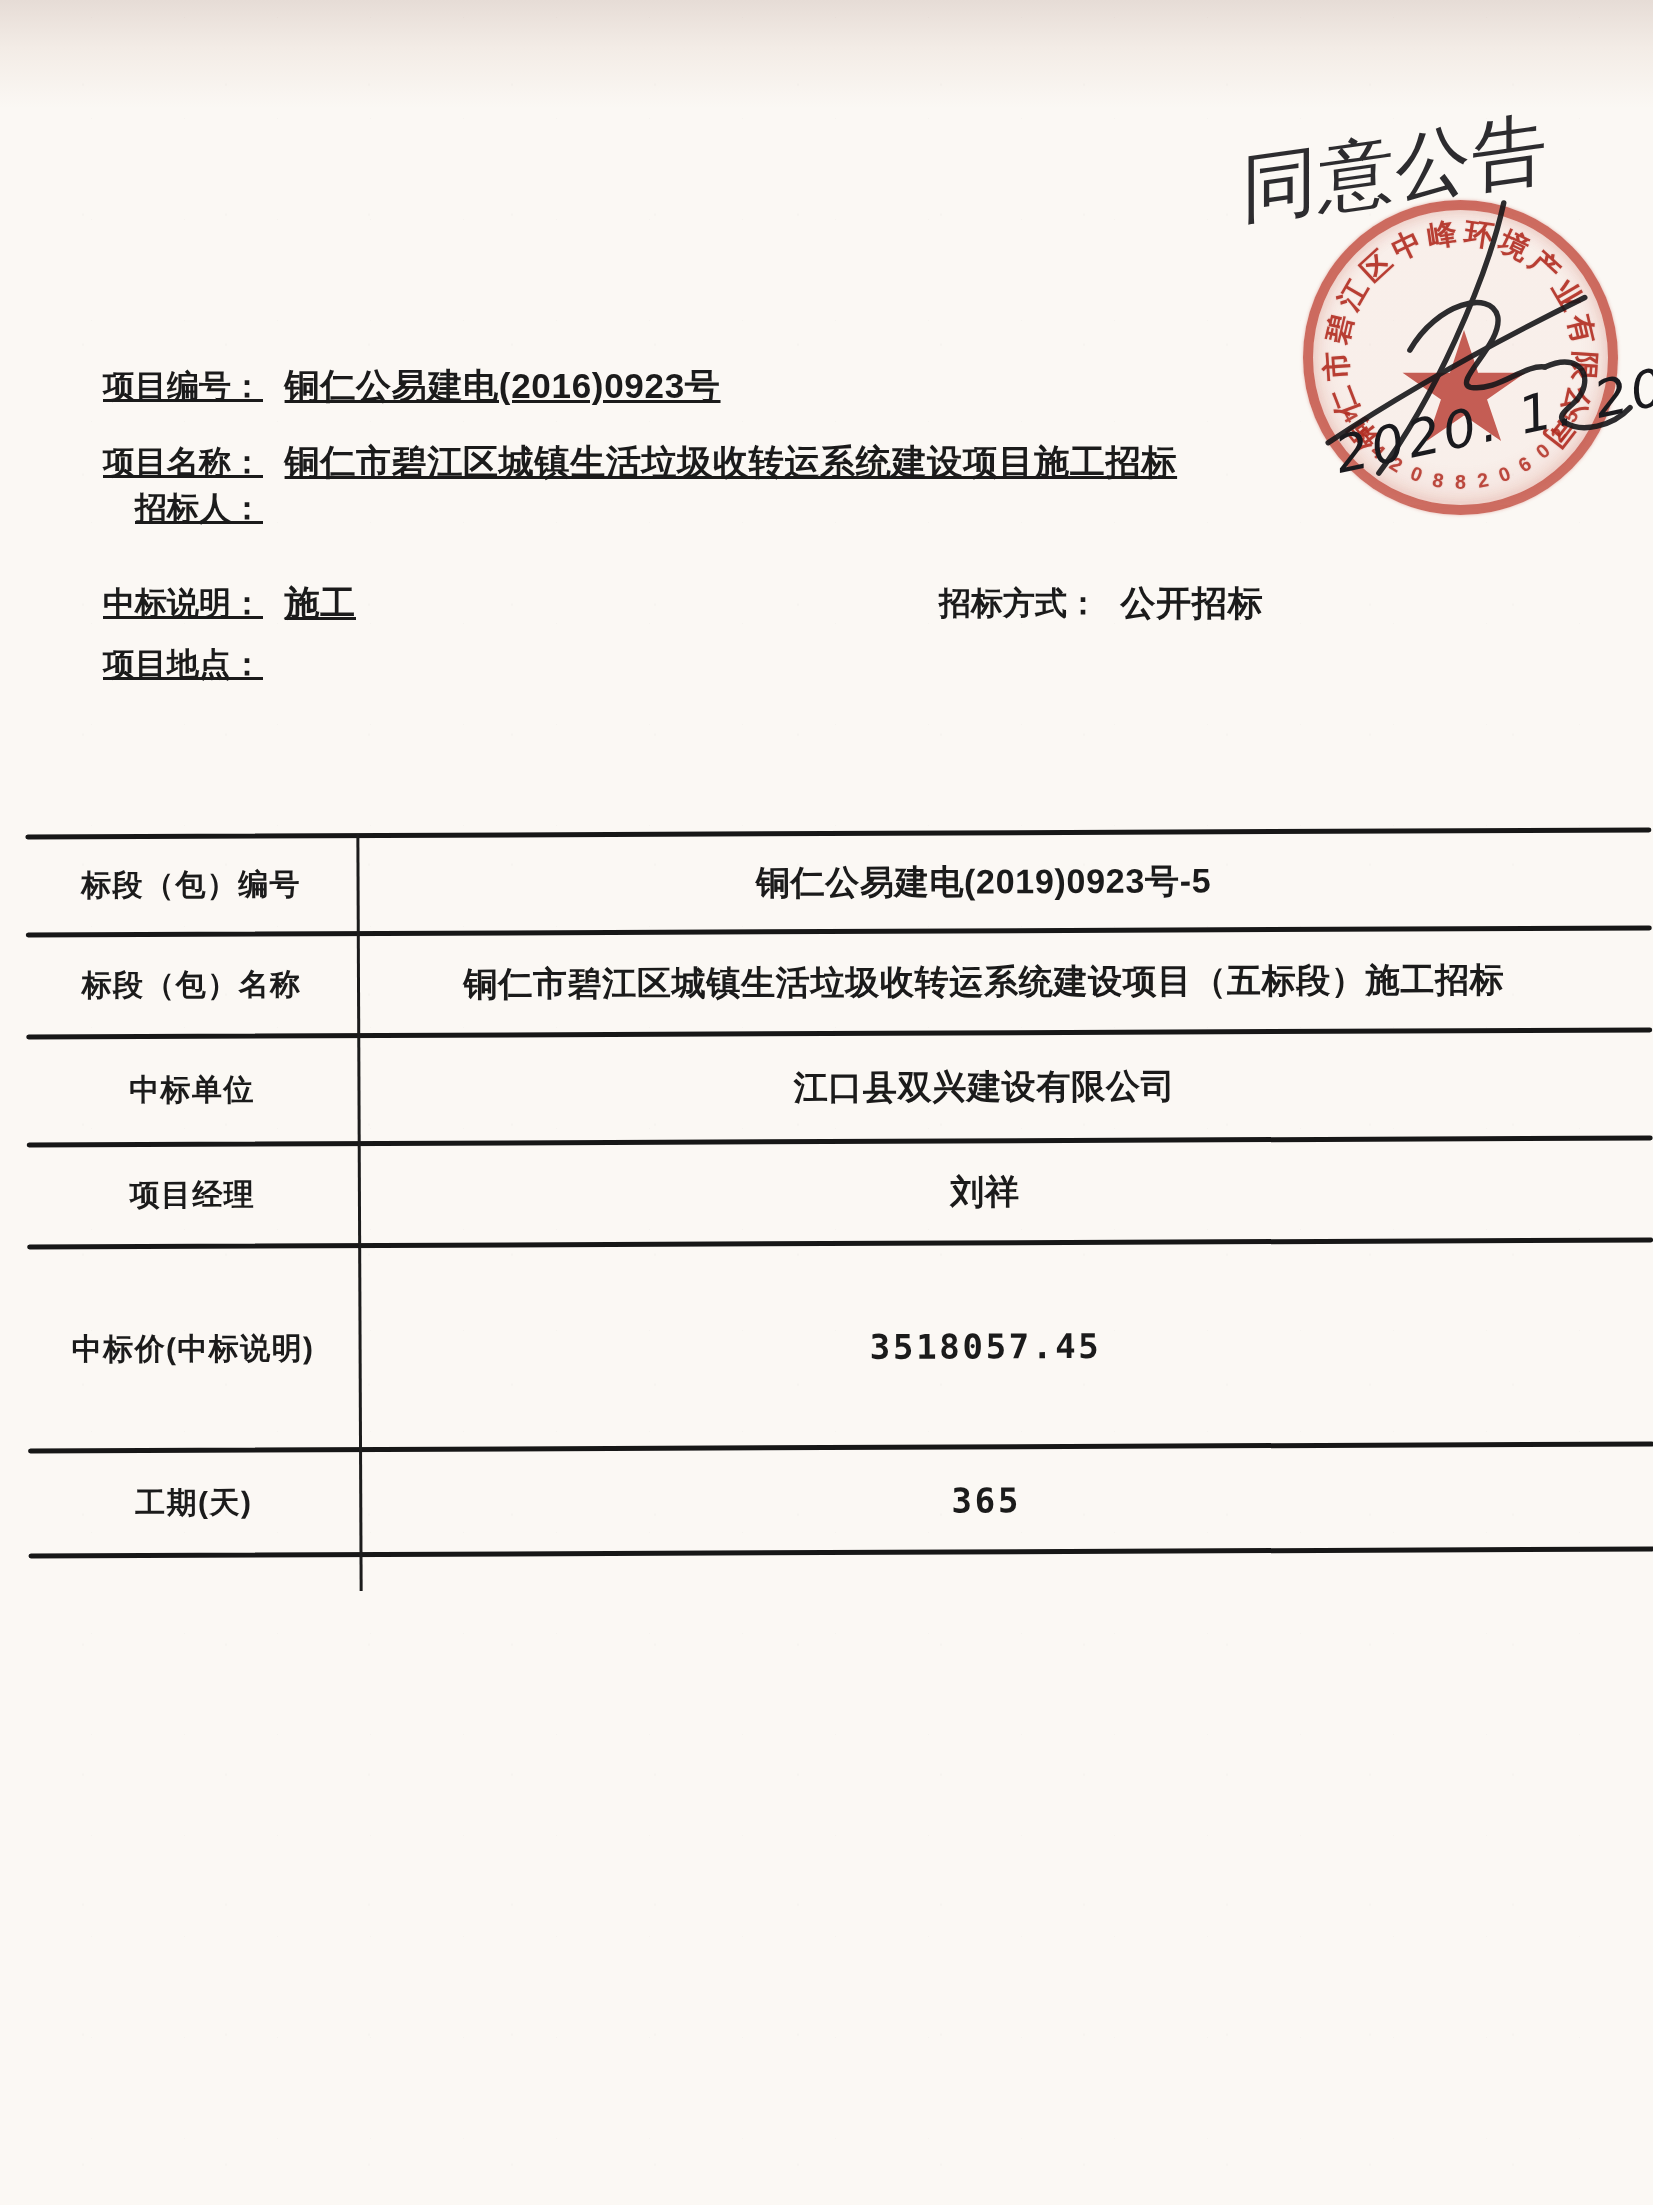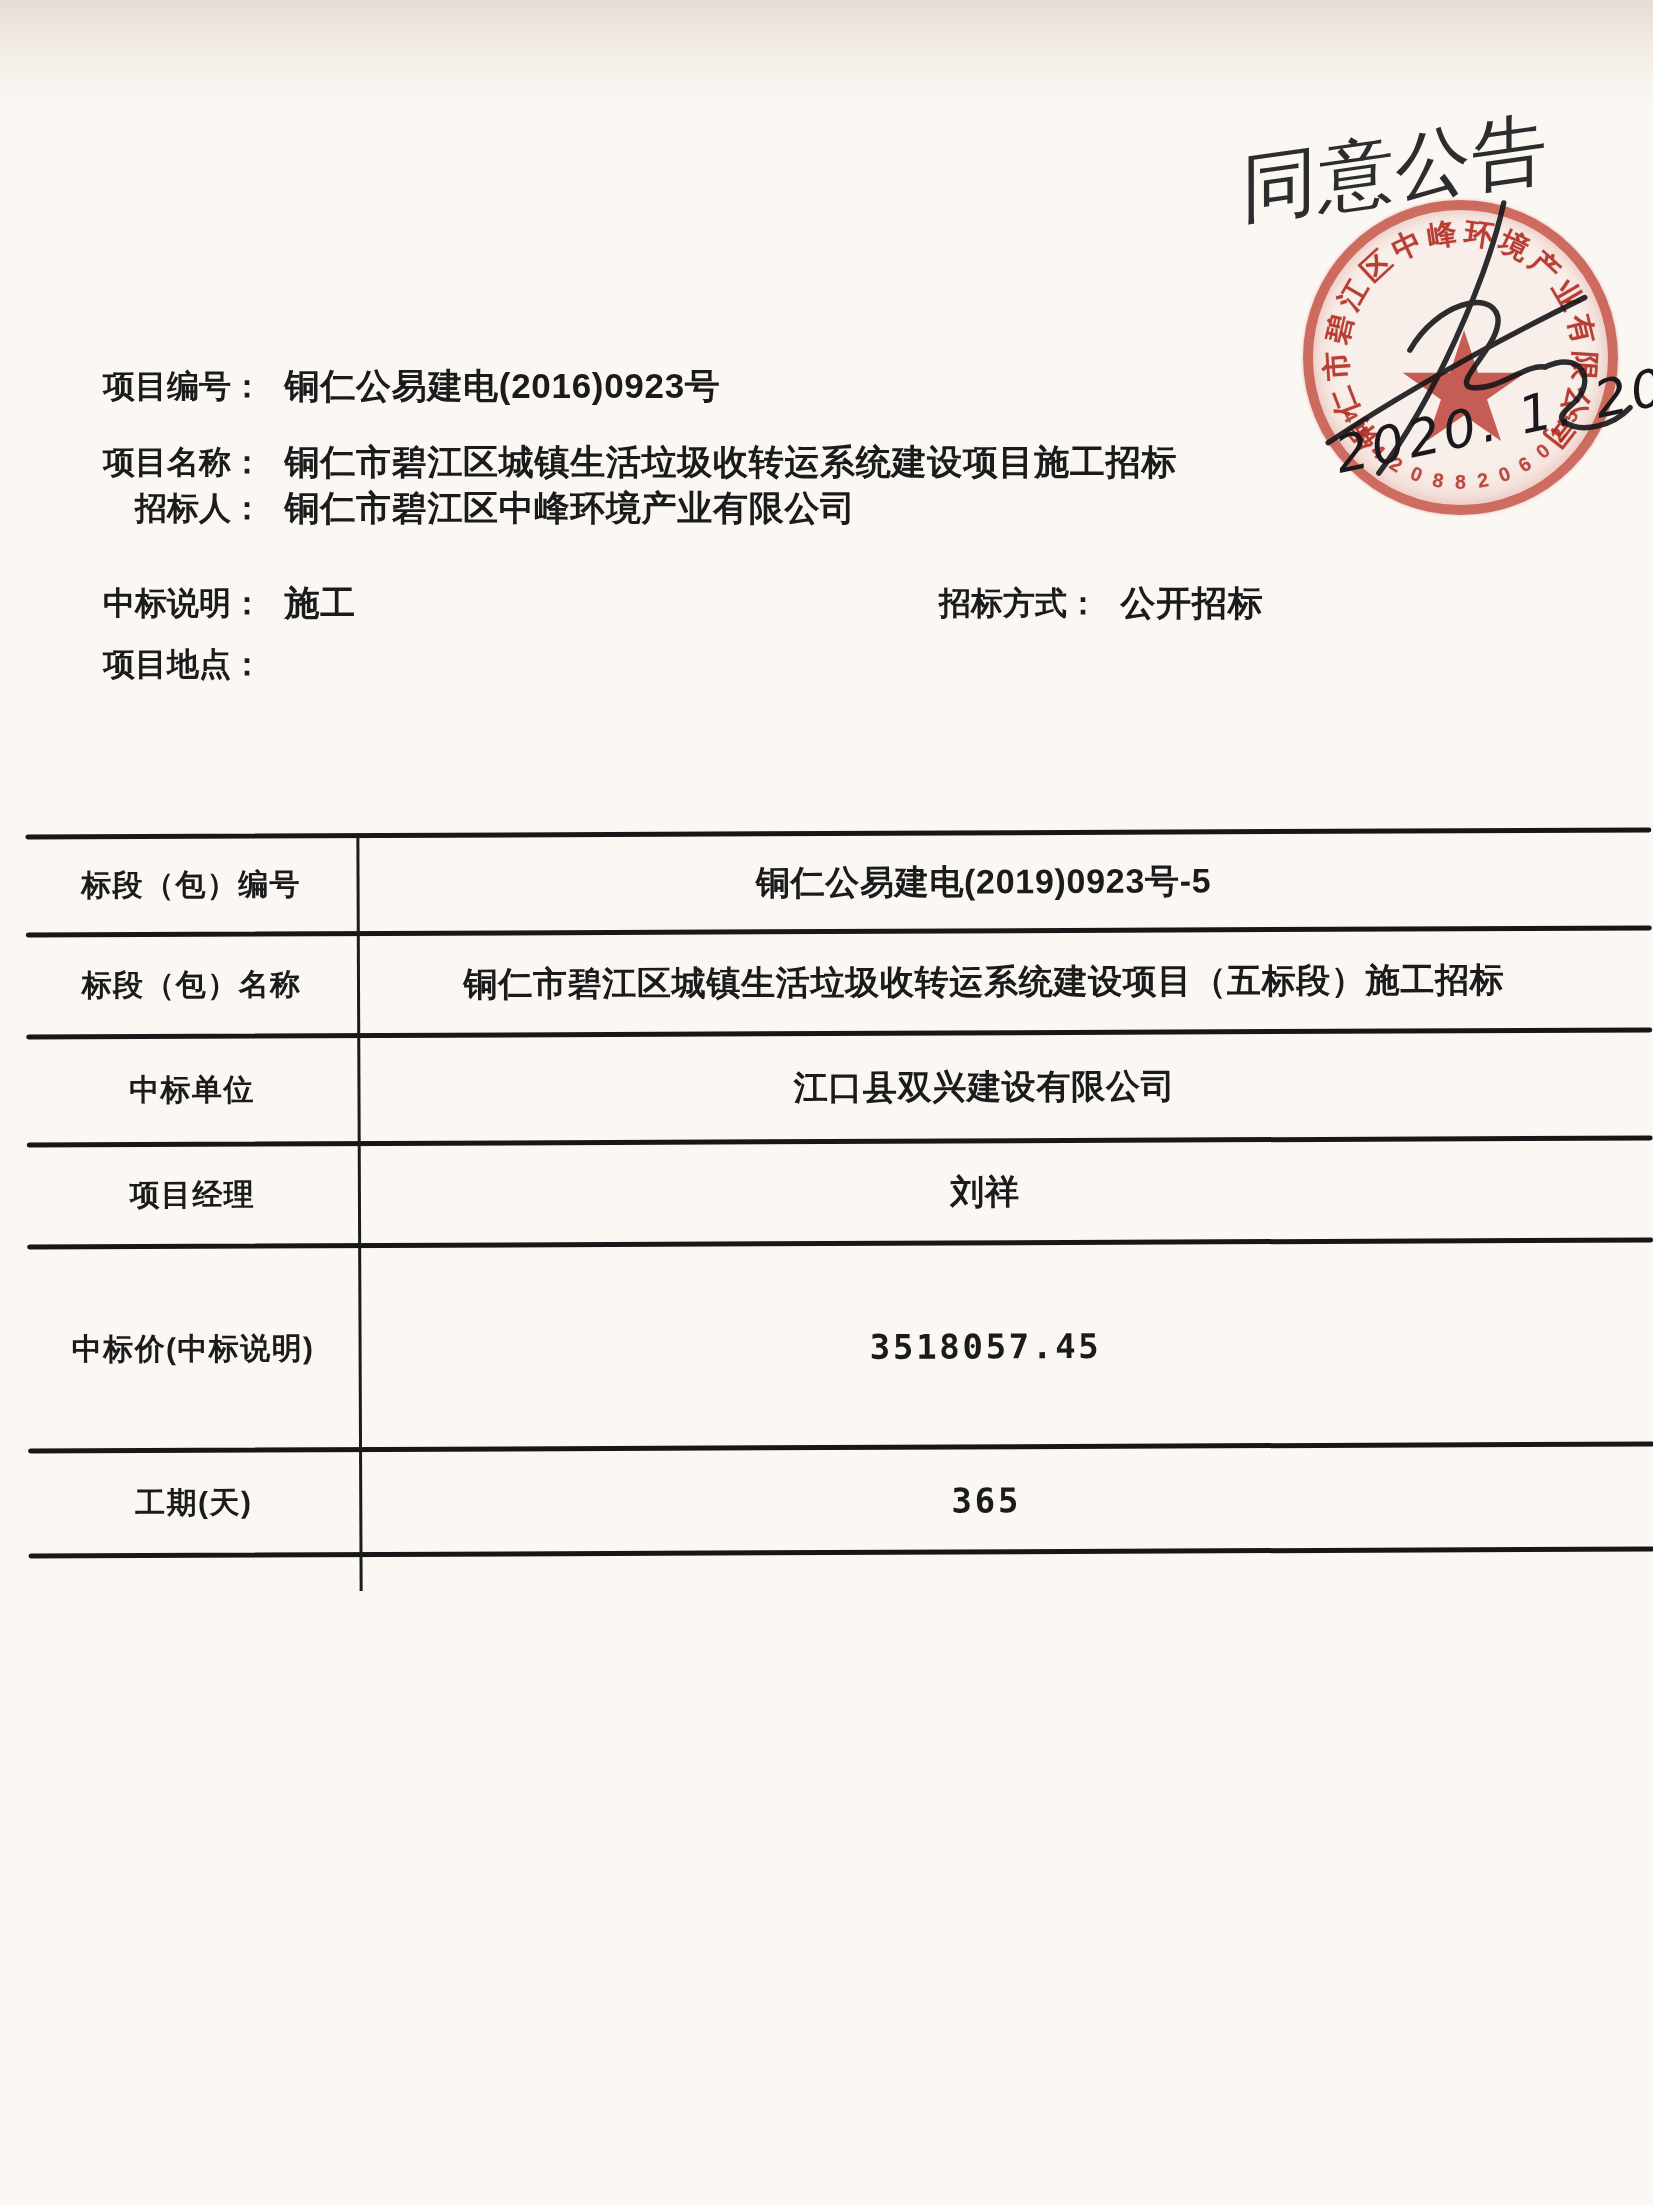--- a/index.html
+++ b/index.html
@@ -21,21 +21,21 @@
       radial-gradient(rgba(60,50,40,.08) 0.8px, transparent 1.1px),
       radial-gradient(rgba(60,50,40,.05) 0.7px, transparent 0.9px);
     background-size:143px 130px, 93px 101px;
     background-position:11.5px 19.6px, 45px 68px;
   }
   .title{
     position:absolute;left:0;top:295px;width:100%;margin:0;z-index:1;
     text-align:center;font-size:45px;font-weight:700;letter-spacing:12px;
   }
   
-  .irow{position:absolute;left:27px;right:6.8px;display:flex;align-items:flex-start;z-index:1;}
+  .irow{position:absolute;left:27px;right:6.8px;display:flex;align-items:flex-start;z-index:1;text-decoration:underline;}
   .il{flex:none;width:236px;text-align:right;font-size:32px;font-weight:600;line-height:42px;}
   .iv{margin-left:21.6px;font-size:35px;font-weight:700;line-height:42px;letter-spacing:0.7px;}
   .loc .iv{width:1355px;}
   .pair2{position:absolute;left:912px;top:0;display:flex;align-items:flex-start;}
   .pair2 .il{width:auto;text-align:right;}
   
   .btable{position:absolute;left:27px;top:831px;width:1627px;height:760px;z-index:1;transform:rotate(-0.25deg);}
   .hline{position:absolute;left:0;width:1626px;height:5.4px;background:#171717;border-radius:2.7px;}
   .vline{position:absolute;left:331px;top:1.4px;width:3.4px;height:757px;background:#1c1c1c;}
   .trow{position:absolute;left:0;width:1626px;display:flex;}
@@ -86,21 +86,20 @@
     <span class="iv">铜仁公易建电(2016)0923号</span>
   </div>
 
   <div class="irow" style="top:441px">
     <span class="il">项目名称：</span>
     <span class="iv">铜仁市碧江区城镇生活垃圾收转运系统建设项目施工招标</span>
   </div>
 
   <div class="irow" style="top:487px">
     <span class="il">招标人：</span>
-    <span class="iv">铜仁市碧江区中峰环境产业有限公司</span>
   </div>
 
   <div class="irow" style="top:582px">
     <span class="il">中标说明：</span>
     <span class="iv">施工</span>
     <span class="pair2">
       <span class="il">招标方式：</span>
       <span class="iv">公开招标</span>
     </span>
   </div>

